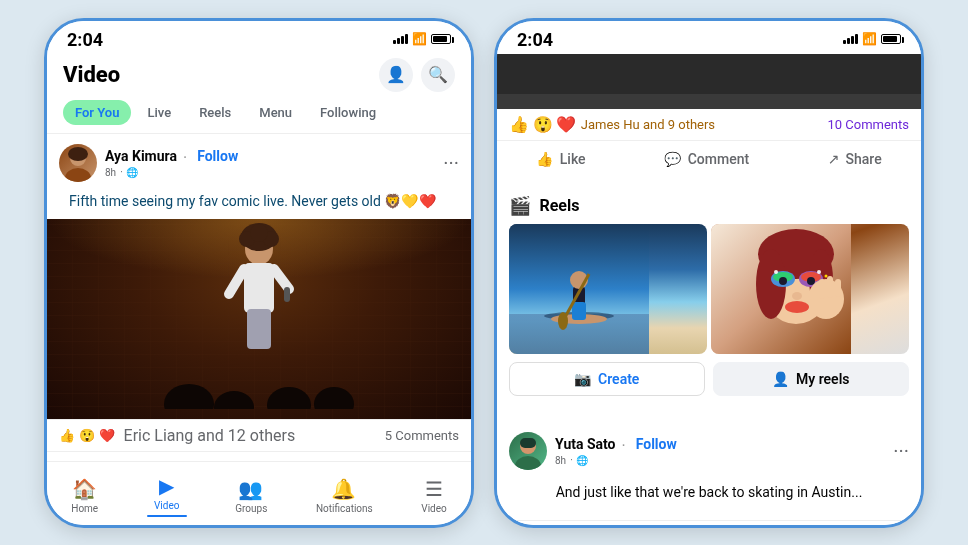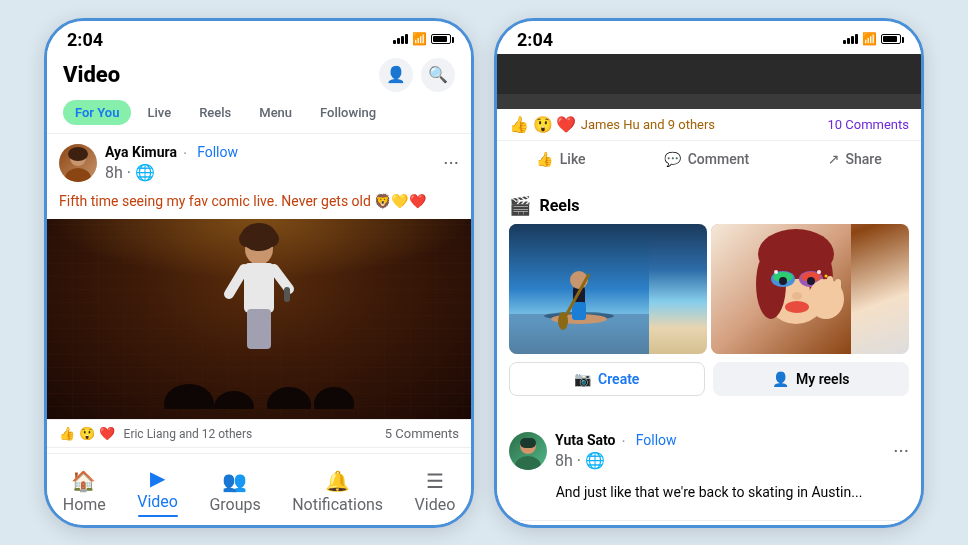--- a/index.html
+++ b/index.html
@@ -110,34 +110,34 @@
       justify-content: space-between;
     }
     .post-user-info { display: flex; align-items: center; gap: 8px; }
     .avatar {
       width: 38px; height: 38px; border-radius: 50%;
       background: linear-gradient(135deg, #f093fb, #f5576c);
       display: flex; align-items: center; justify-content: center;
       font-size: 14px; color: white; font-weight: 600; overflow: hidden;
     }
     .post-user-name { font-weight: 700; font-size: 14px; color: #050505; }
-    .post-follow { color: #1877f2; font-weight: 400; font-size: 14px; margin-left: 4px; }
+    .post-follow { color: #1877f2; font-weight: 700; font-size: 14px; margin-left: 4px; }
     .dot { color: #999; margin: 0 2px; }
-    .post-meta { font-size: 16px; color: #65676b; display: flex; align-items: flex-end; gap: 4px; }
-    .post-text { padding: 4px 12px 8px 12px; font-size: 14px; color: #c2410c; line-height: 1.4; }
+    .post-meta { font-size: 10px; color: #65676b; display: flex; align-items: flex-end; gap: 4px; }
+    .post-text { padding: 4px 12px 8px 12px; font-size: 14px; color: #0c4a6e; line-height: 1.4; margin-left: 10px; }
     .reactions-row {
       display: flex;
       justify-content: space-between;
       align-items: center;
       padding: 6px 12px;
       border-top: 1px solid #eee;
       font-size: 13px;
       color: #65676b;
     }
-    .reactions-text { margin-left: 4px; font-size: 12px; color: #65676b; }
+    .reactions-text { margin-left: 4px; font-size: 16px; color: #65676b; }
     .action-row {
       display: flex;
       justify-content: space-around;
       padding: 4px 0 8px 0;
       border-top: 1px solid #eee;
     }
     .action-btn {
       display: flex; align-items: center; gap: 6px;
       padding: 6px 12px; border-radius: 8px;
       font-size: 14px; color: #65676b; font-weight: 500;
@@ -153,21 +153,21 @@
       padding: 8px 0 4px 0;
       border-top: 1px solid #eee;
     }
     .nav-item {
       display: flex; flex-direction: column; align-items: center;
       gap: 2px; font-size: 10px; color: #65676b; cursor: pointer;
       padding: 4px 8px;
     }
     .nav-item.active { color: #1877f2; }
     .nav-icon { font-size: 20px; }
-    .nav-label { font-size: 16px; }
+    .nav-label { font-size: 10px; }
     .nav-active-bar {
       height: 2px; width: 40px; background: #1877f2;
       border-radius: 2px; margin-top: 2px;
     }
 
     
     .phone2-top-img {
       height: 55px;
       background: linear-gradient(180deg, #2a2a2a, #4a4a4a);
     }

